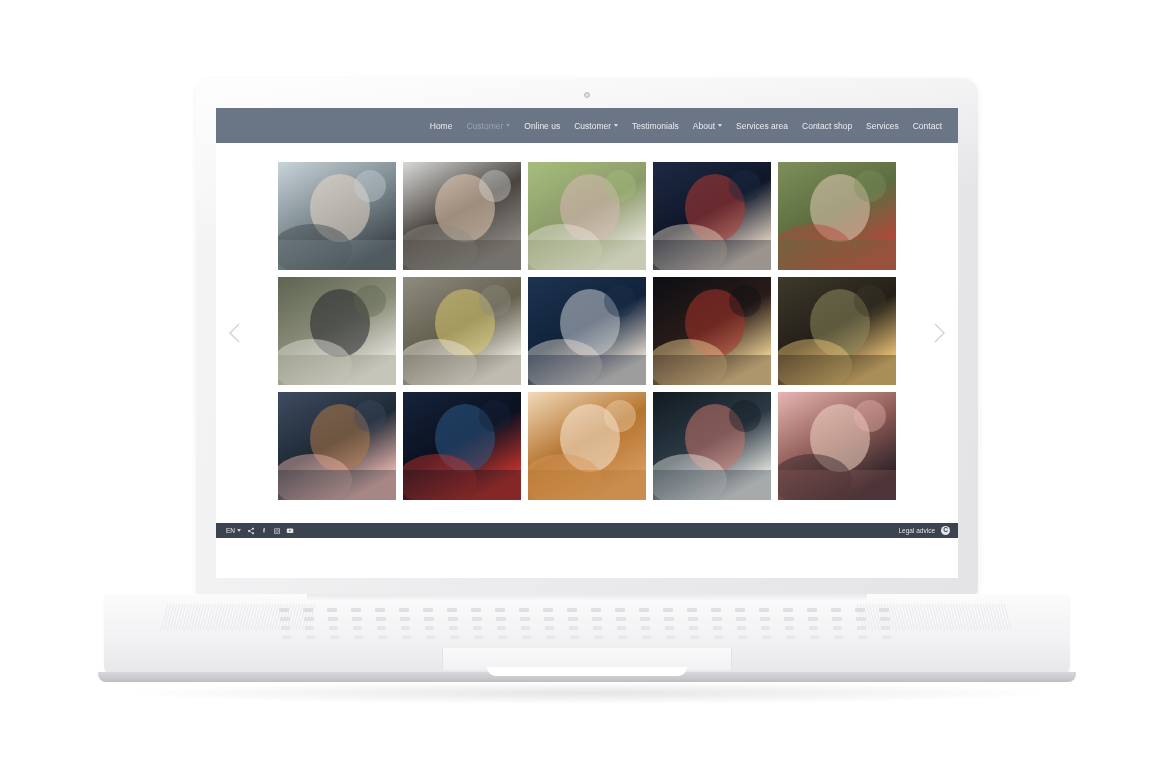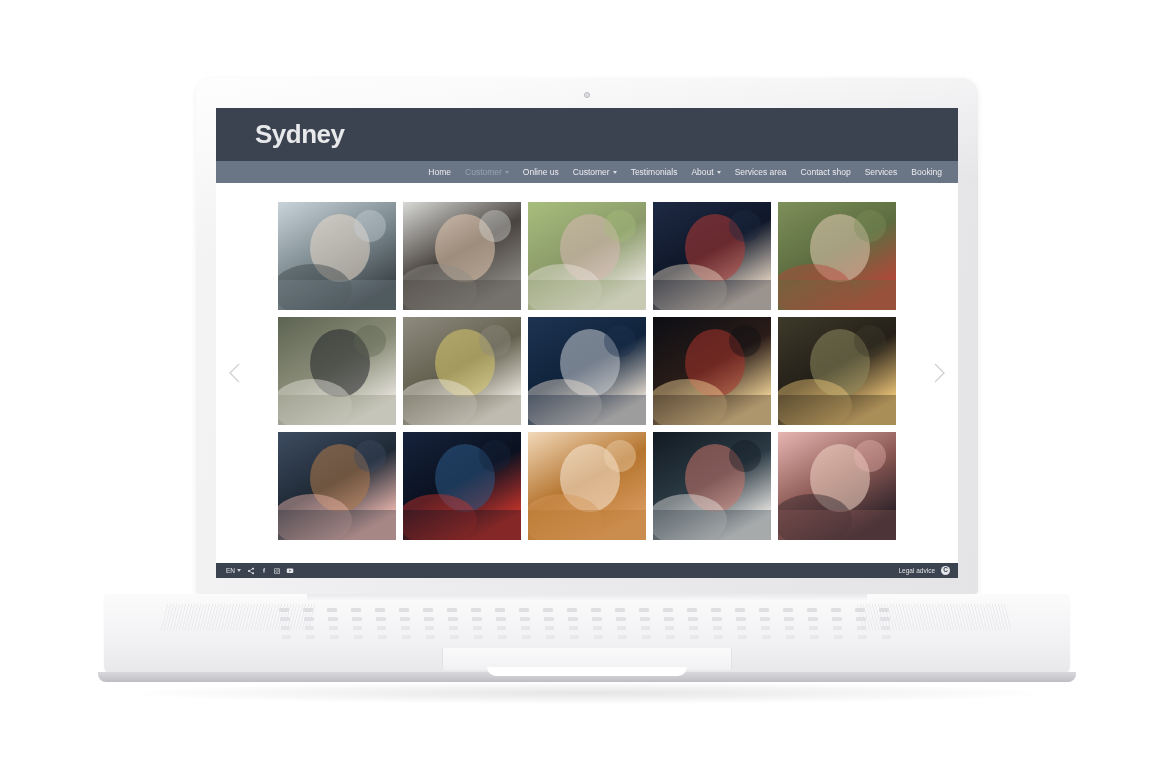--- a/index.html
+++ b/index.html
@@ -156,21 +156,21 @@
   }
   .logo {
     color: #e8e9eb;
     font-size: 26px;
     font-weight: bold;
     letter-spacing: -0.5px;
     font-family: "Liberation Sans", sans-serif;
   }
 
   .site-nav {
-    height: 22px;
+    height: 35px;
     background: #6a7586;
     display: flex;
     align-items: center;
     justify-content: flex-end;
     padding-right: 16px;
     gap: 14px;
   }
   .nav-item {
     color: #eceef1;
     font-size: 8.5px;
@@ -272,23 +272,20 @@
 <body>
 
 <div class="laptop-scene">
 
   <div class="laptop-lid">
     <div class="webcam"></div>
   </div>
 
   <div class="screen">
 
-    <div class="site-header">
-      <div class="logo">Sydney</div>
-    </div>
 
     <nav class="site-nav" id="nav-root">
         <div class="nav-item">
           <span>Home</span>
         </div>
         <div class="nav-item muted">
           <span>Customer</span>
           <span class="caret"></span>
         </div>
         <div class="nav-item">
@@ -308,21 +305,21 @@
         <div class="nav-item">
           <span>Services area</span>
         </div>
         <div class="nav-item">
           <span>Contact shop</span>
         </div>
         <div class="nav-item">
           <span>Services</span>
         </div>
         <div class="nav-item">
-          <span>Booking</span>
+          <span>Contact</span>
         </div>
       </nav>
 
     <div class="gallery-stage">
       <div class="arrow left">
         <svg viewBox="0 0 16 22">
           <polyline points="12,2 3,11 12,20" fill="none" stroke="currentColor" stroke-width="1.4"></polyline>
         </svg>
       </div>
       <div class="arrow right">

